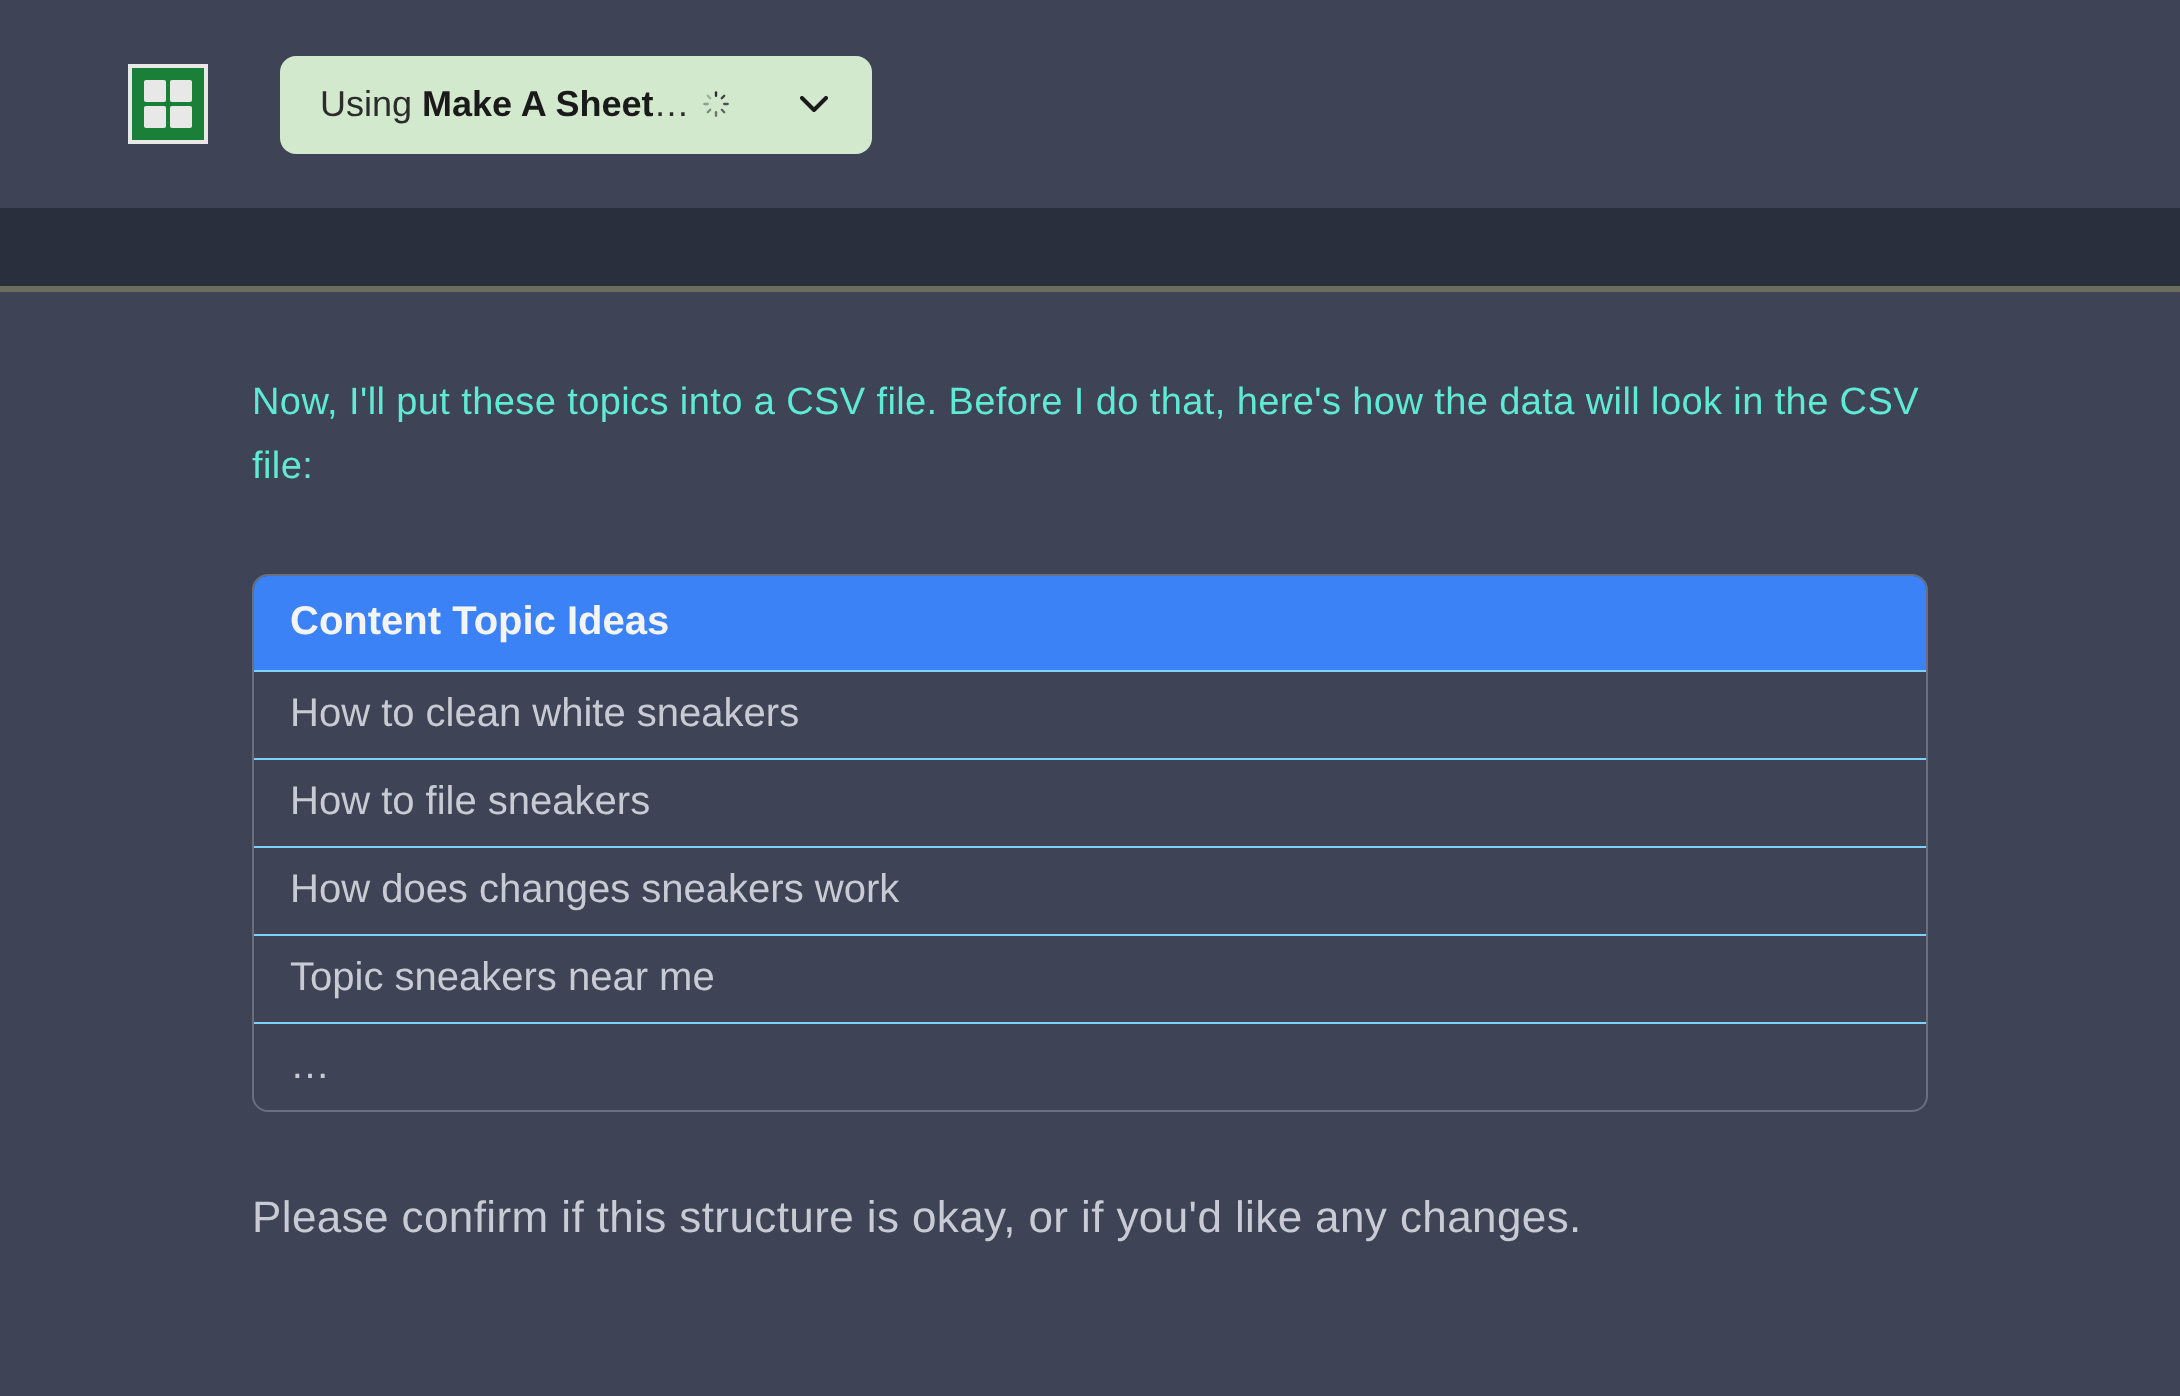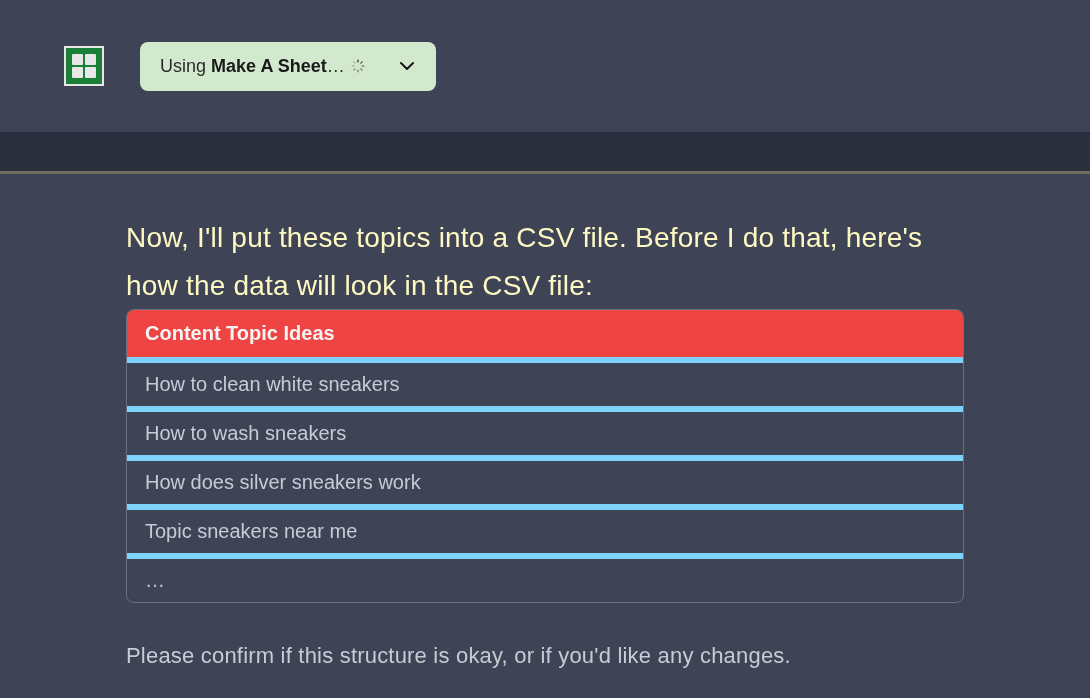--- a/index.html
+++ b/index.html
@@ -15,21 +15,21 @@
       height: 698px;
       overflow: hidden;
     }
 
     .top-bar {
       background: #3e4456;
       padding: 26px 64px;
       display: flex;
       align-items: center;
       gap: 36px;
-      height: 132px;
+      height: 104px;
     }
 
     .logo-box {
       width: 40px;
       height: 40px;
       background: #1a8037;
       border: 2px solid #e8e8e8;
       display: flex;
       align-items: center;
       justify-content: center;
@@ -121,45 +121,46 @@
       background: #2a2f3e;
       height: 42px;
       border-bottom: 3px solid #6a6e5a;
     }
 
     .content-area {
       padding: 40px 126px 0 126px;
     }
 
     .intro-text {
-      color: #fef9c3;
-      font-size: 28px;
+      color: #5eead4;
+      font-size: 19px;
       line-height: 1.7;
+      margin-bottom: 36px;
       letter-spacing: 0.2px;
     }
 
     .data-table {
       border: 1px solid #6a6f80;
       border-radius: 8px;
       overflow: hidden;
     }
 
     .table-header {
-      background: #ef4444;
+      background: #3b82f6;
       padding: 12px 18px;
     }
 
     .table-header-text {
       color: #f4f4f4;
       font-size: 20px;
       font-weight: 700;
     }
 
     .table-row {
-      border-top: 6px solid #7dd3fc;
+      border-top: 1px solid #7dd3fc;
       padding: 10px 18px;
     }
 
     .table-row-text {
       color: #c8cbd4;
       font-size: 20px;
     }
 
     .confirm-text {
       color: #c8cbd4;
@@ -215,24 +216,24 @@
   <p class="intro-text">Now, I'll put these topics into a CSV file. Before I do that, here's how the data will look in the CSV file:</p>
 
   <div class="data-table">
     <div class="table-header">
       <span class="table-header-text">Content Topic Ideas</span>
     </div>
     <div class="table-row">
       <span class="table-row-text">How to clean white sneakers</span>
     </div>
     <div class="table-row">
-      <span class="table-row-text">How to wash sneakers</span>
-    </div>
-    <div class="table-row">
-      <span class="table-row-text">How does silver sneakers work</span>
+      <span class="table-row-text">How to file sneakers</span>
+    </div>
+    <div class="table-row">
+      <span class="table-row-text">How does changes sneakers work</span>
     </div>
     <div class="table-row">
       <span class="table-row-text">Topic sneakers near me</span>
     </div>
     <div class="table-row">
       <span class="table-row-text">…</span>
     </div>
   </div>
 
   <p class="confirm-text">Please confirm if this structure is okay, or if you'd like any changes.</p>

